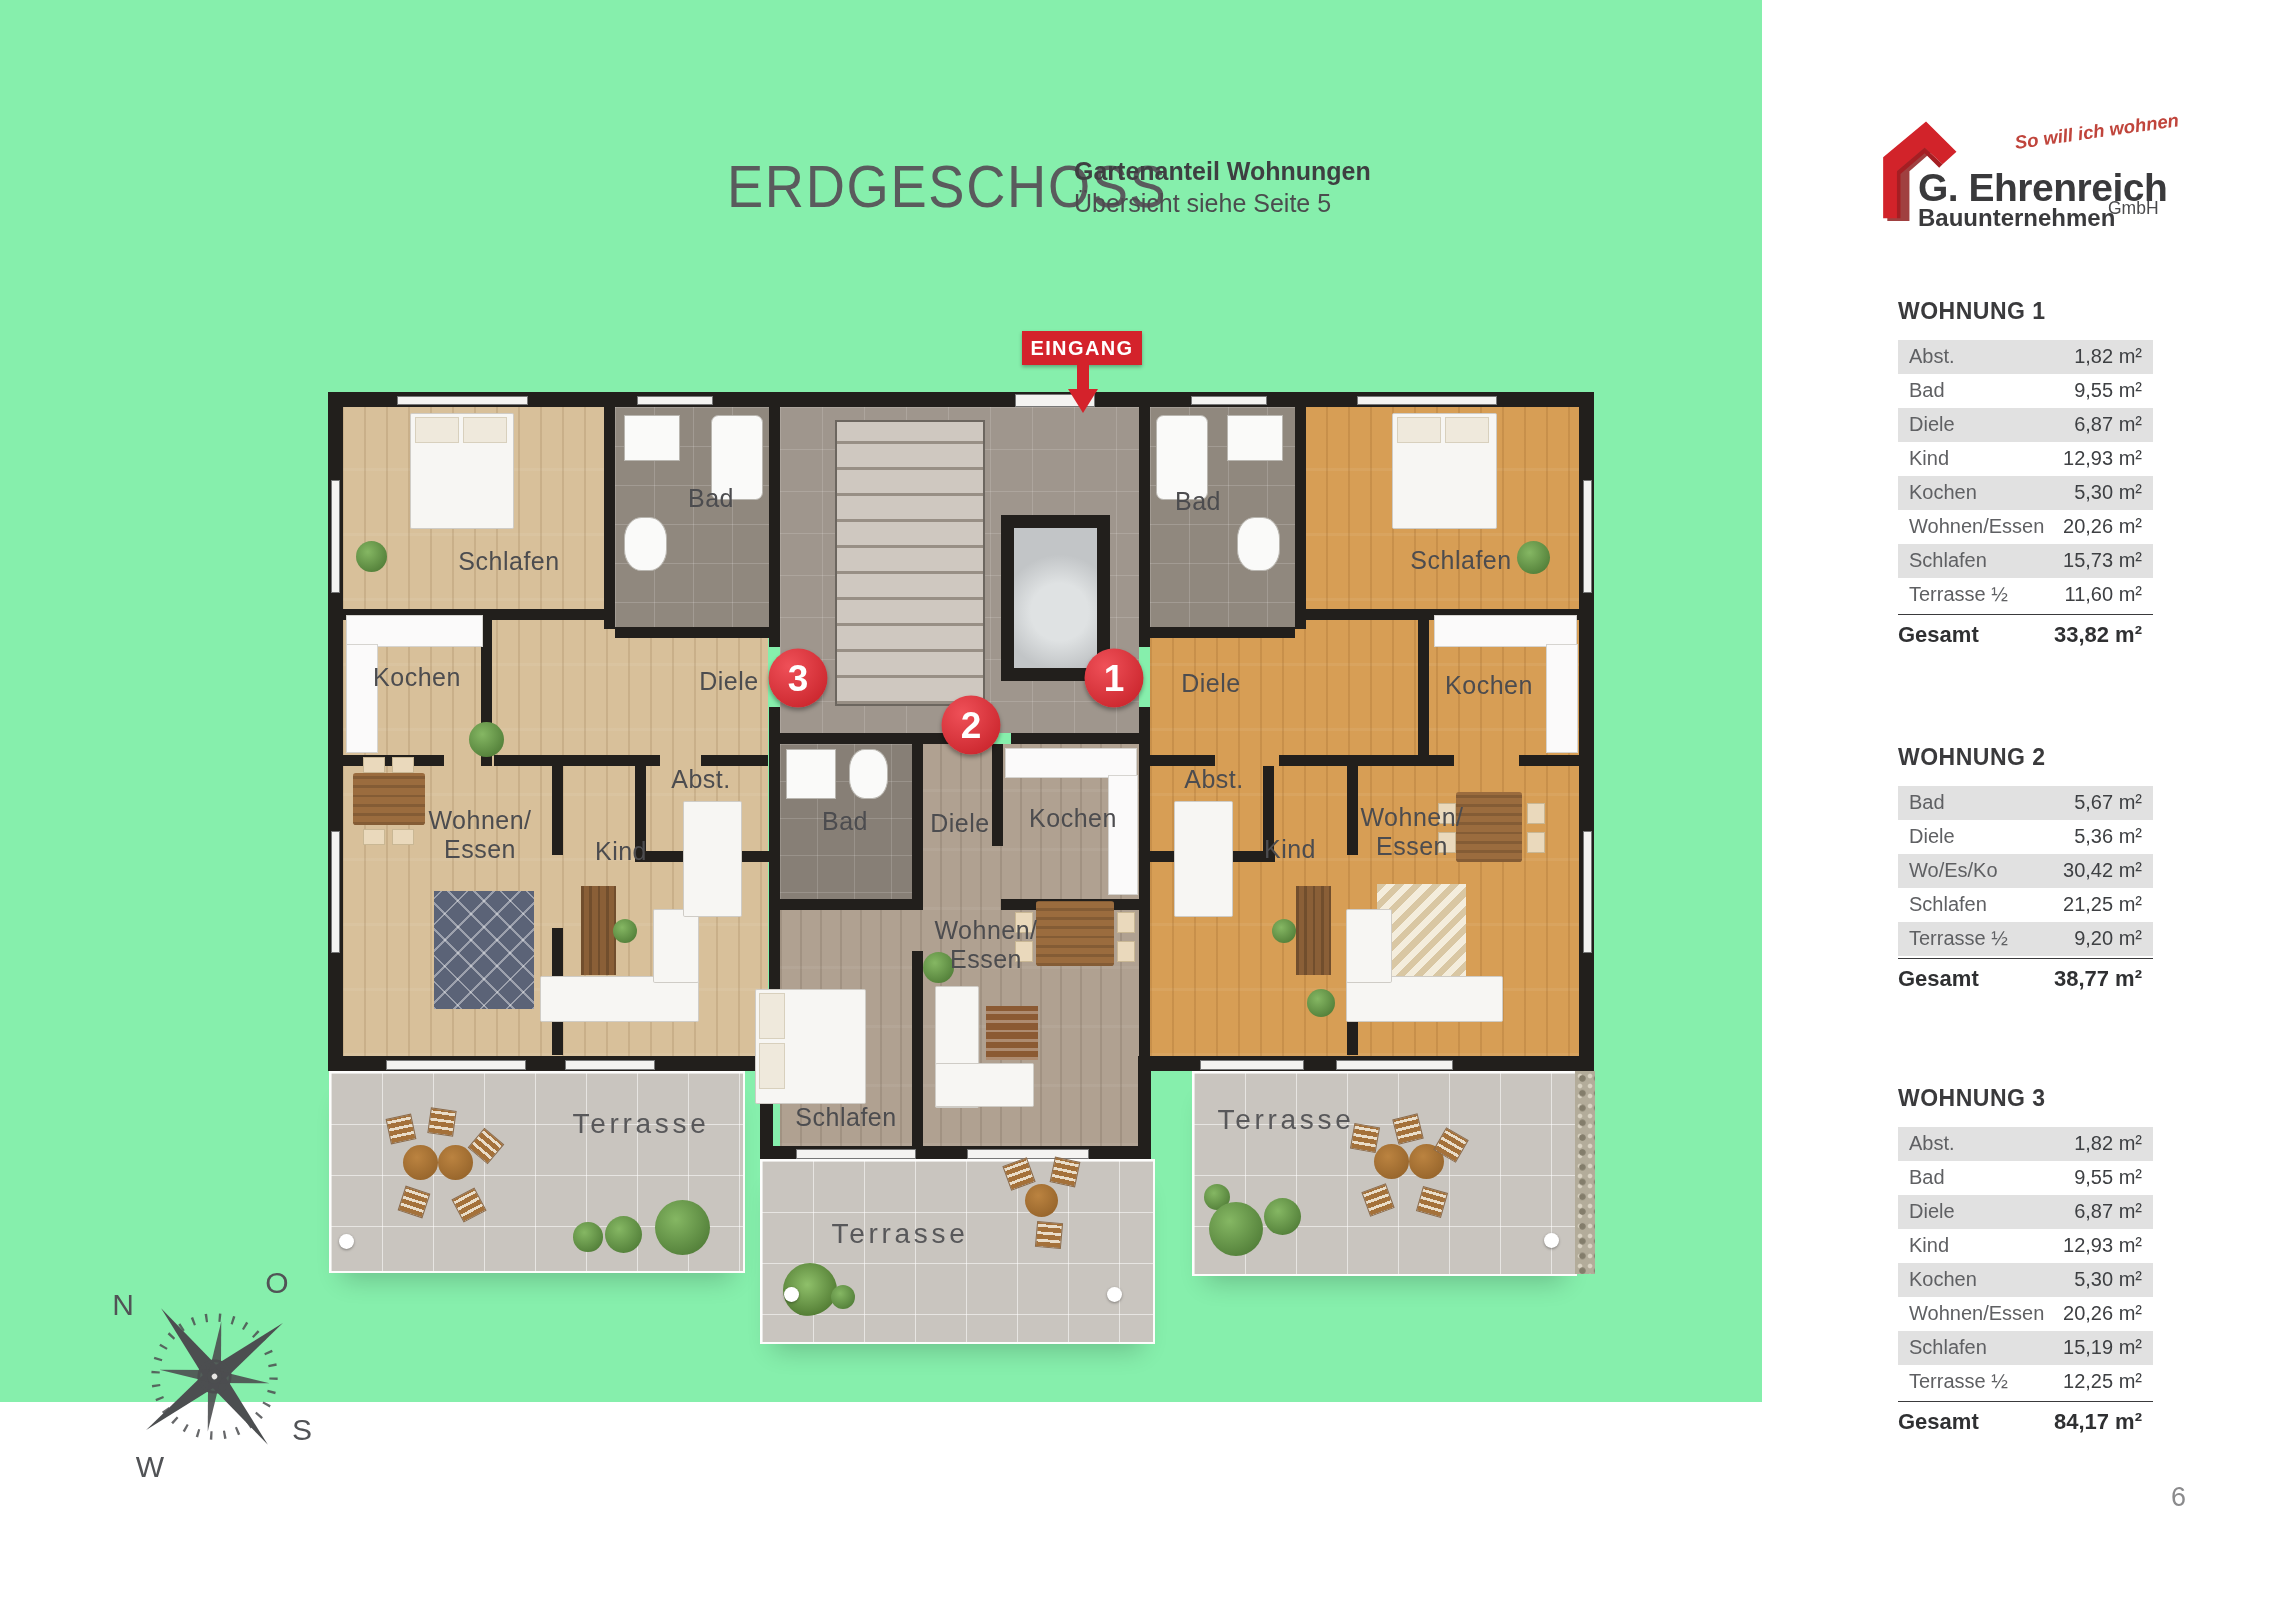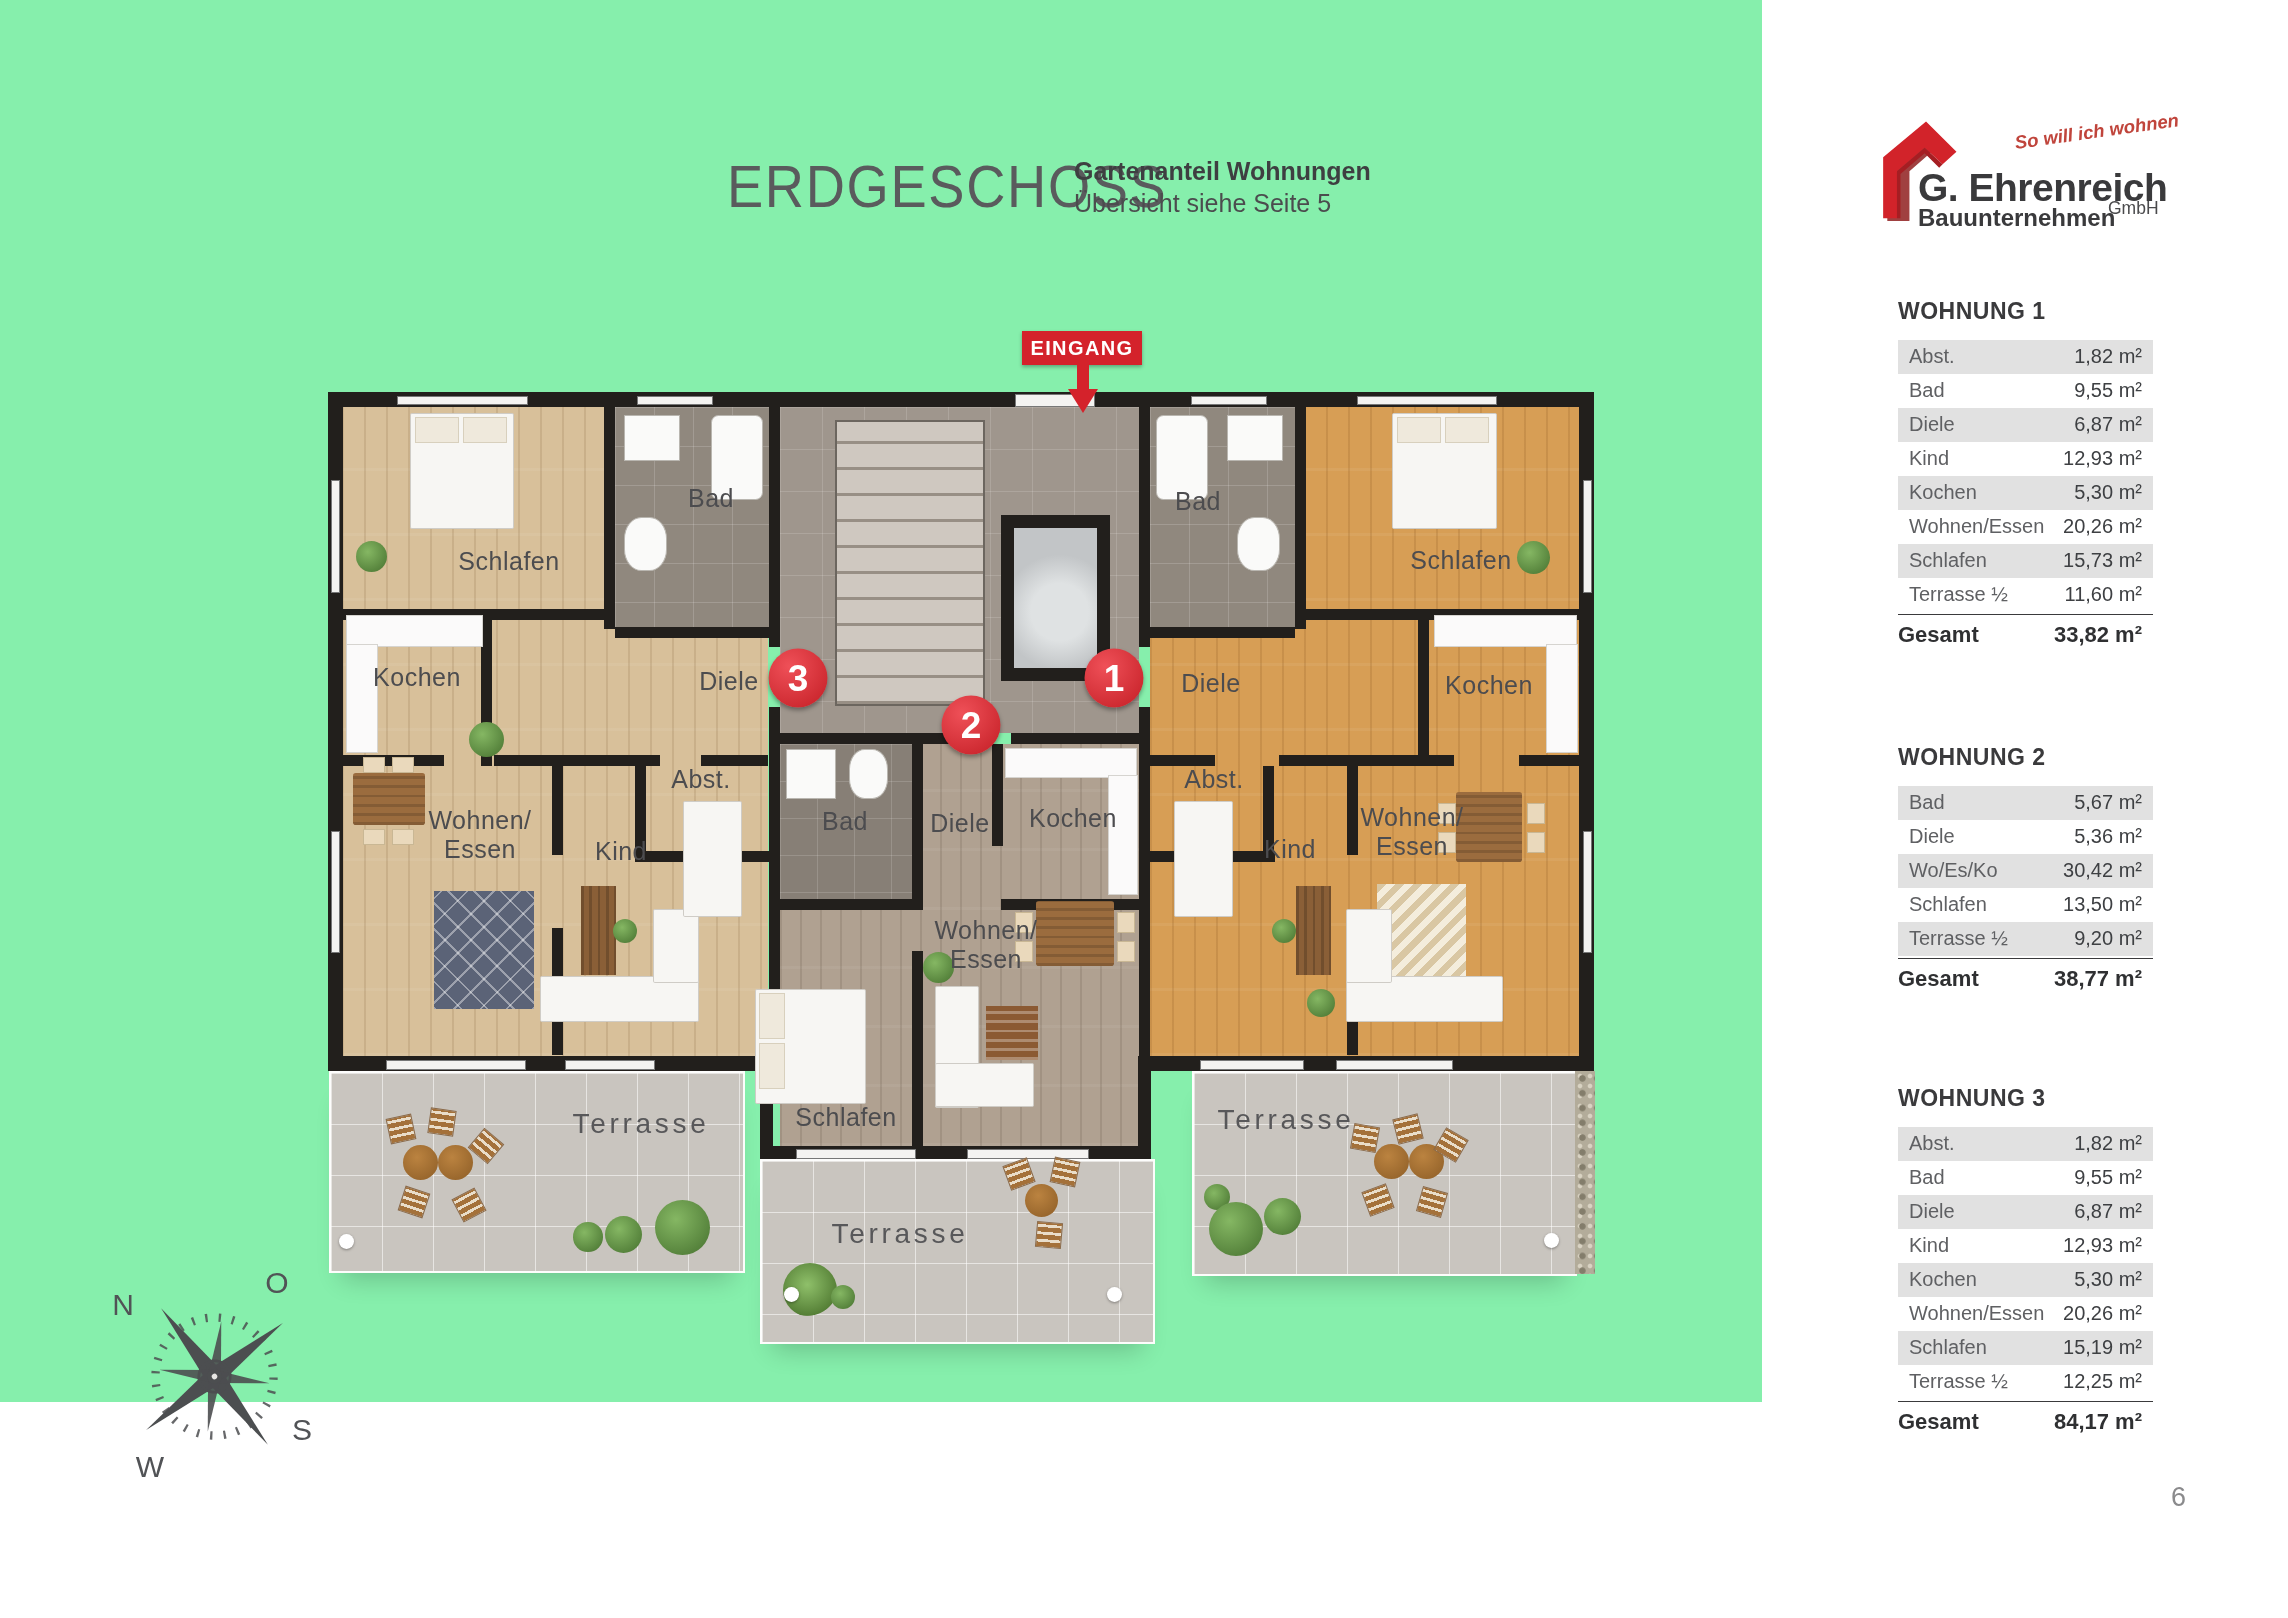--- a/index.html
+++ b/index.html
@@ -410,21 +410,21 @@
       <div class="trow">
         <span class="tl">Diele</span>
         <span class="tv">5,36 m²</span>
       </div>
       <div class="trow shade">
         <span class="tl">Wo/Es/Ko</span>
         <span class="tv">30,42 m²</span>
       </div>
       <div class="trow">
         <span class="tl">Schlafen</span>
-        <span class="tv">13,50 m²</span>
+        <span class="tv">21,25 m²</span>
       </div>
       <div class="trow shade">
         <span class="tl">Terrasse ½</span>
         <span class="tv">9,20 m²</span>
       </div>
     </div>
   <div class="trow-total">
     <span class="ttl">Gesamt</span>
     <span class="ttv">38,77 m²</span>
   </div>

